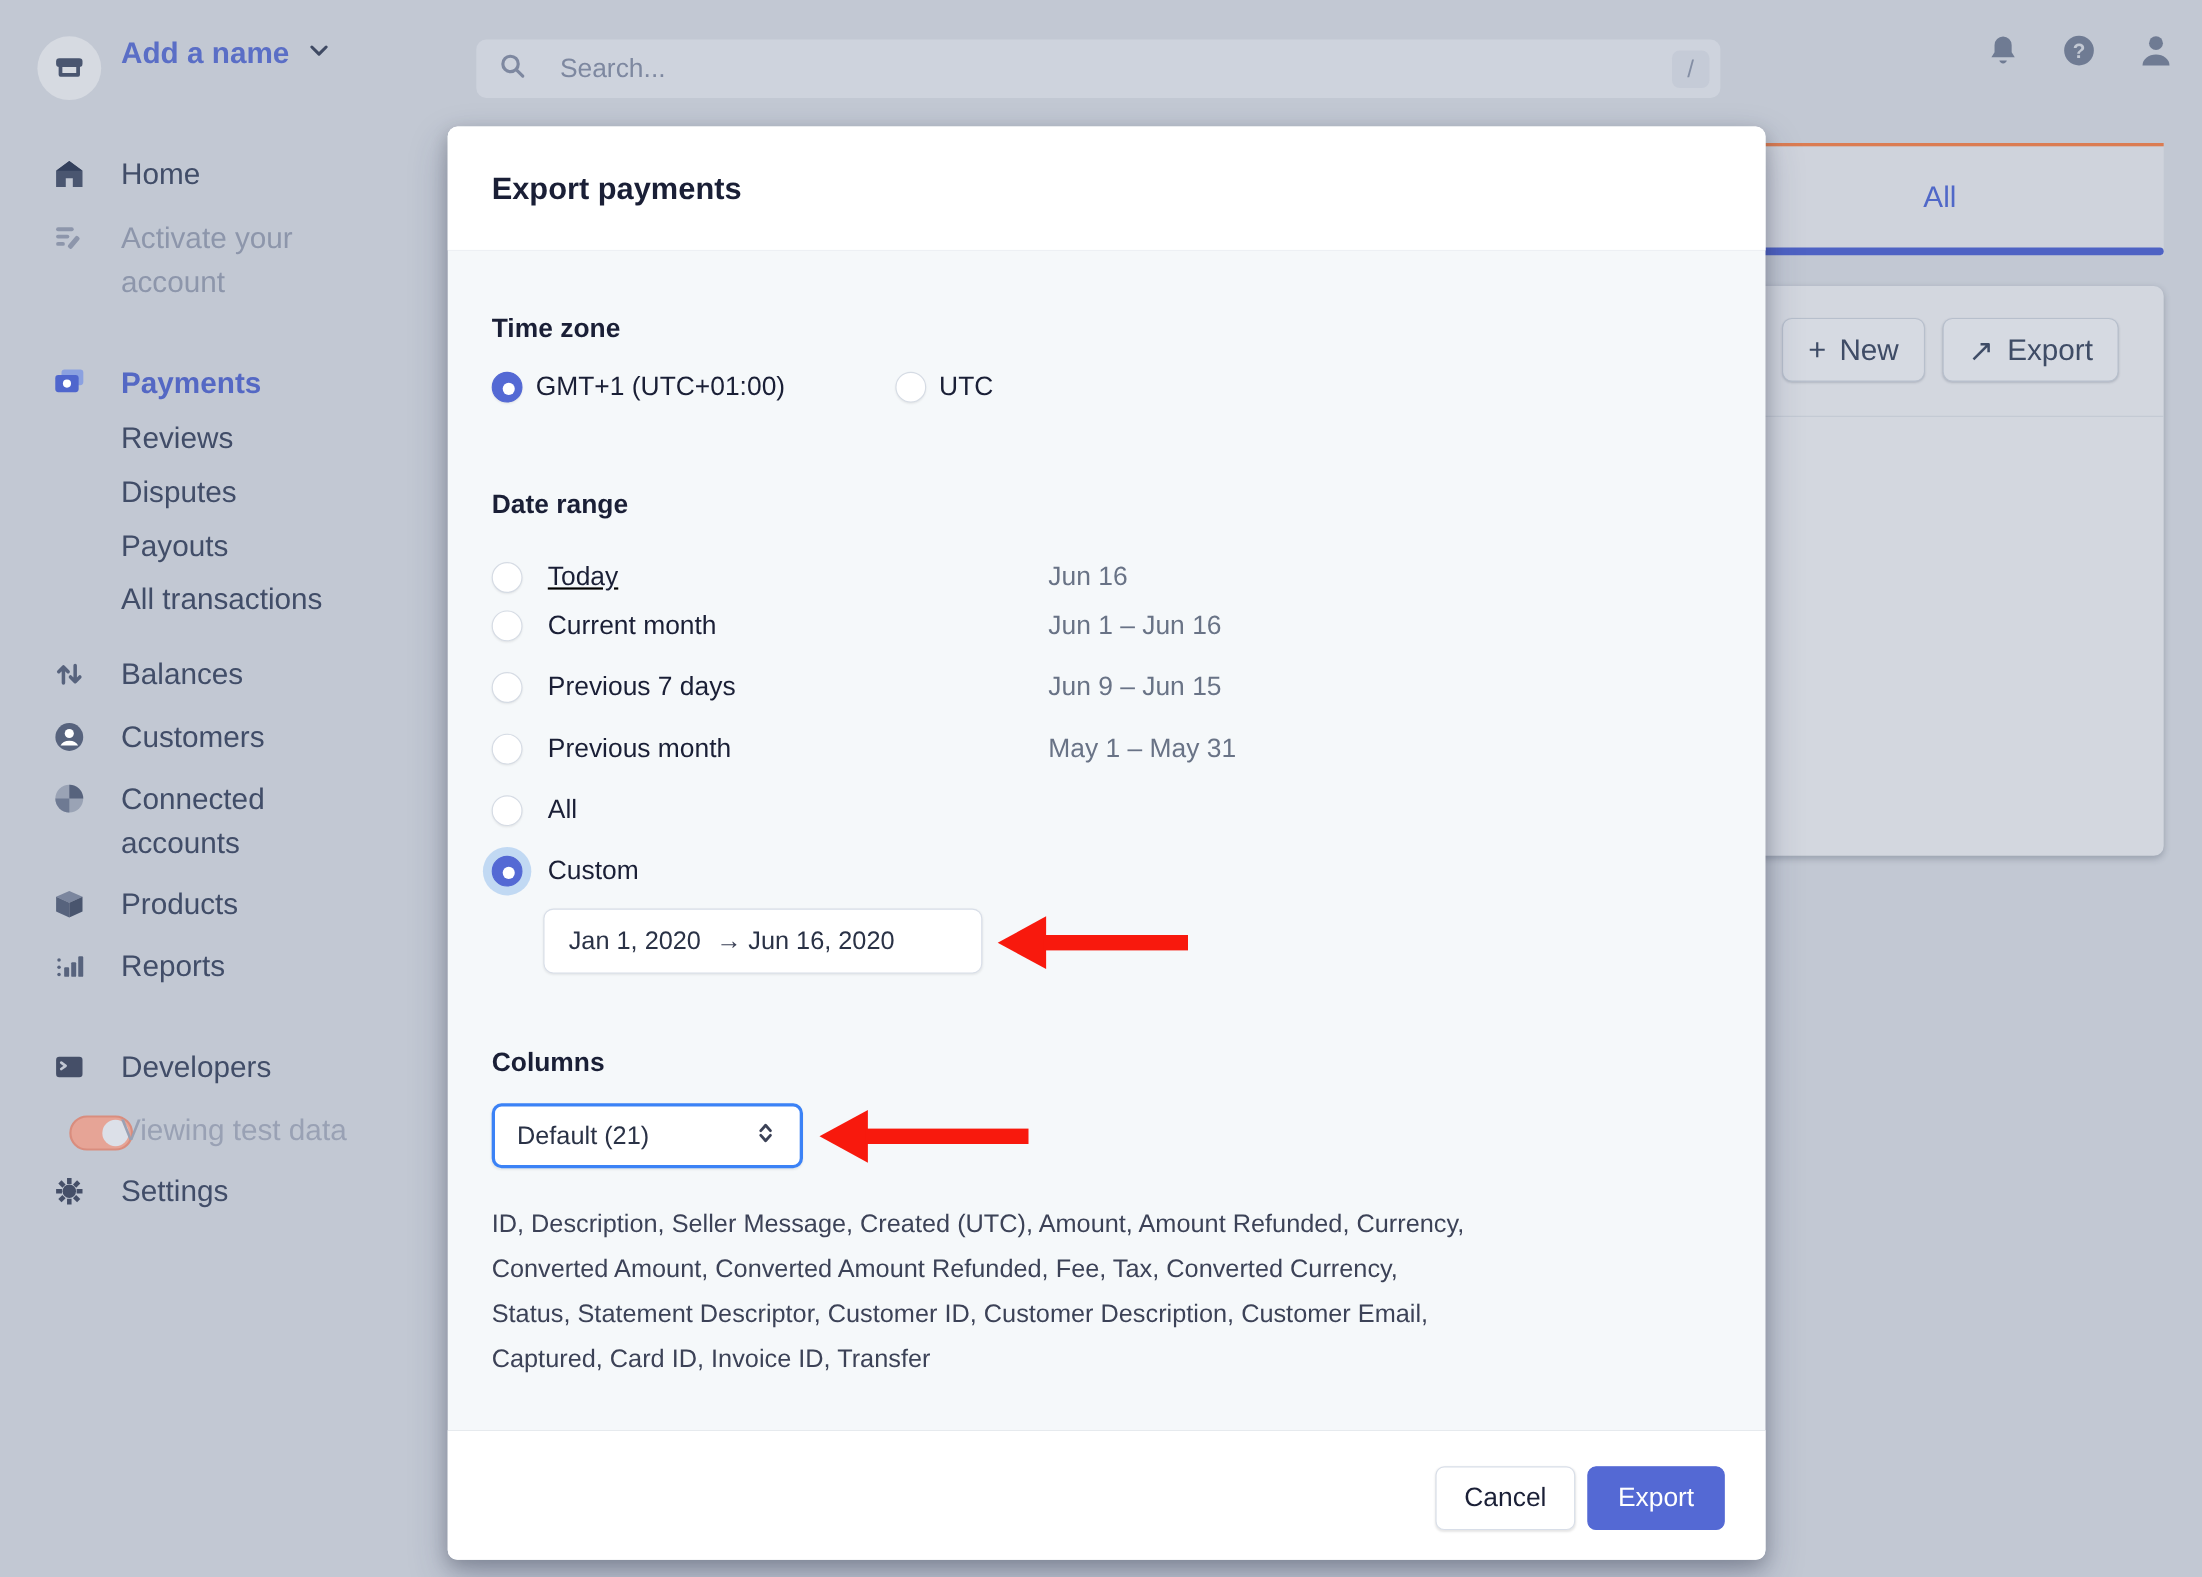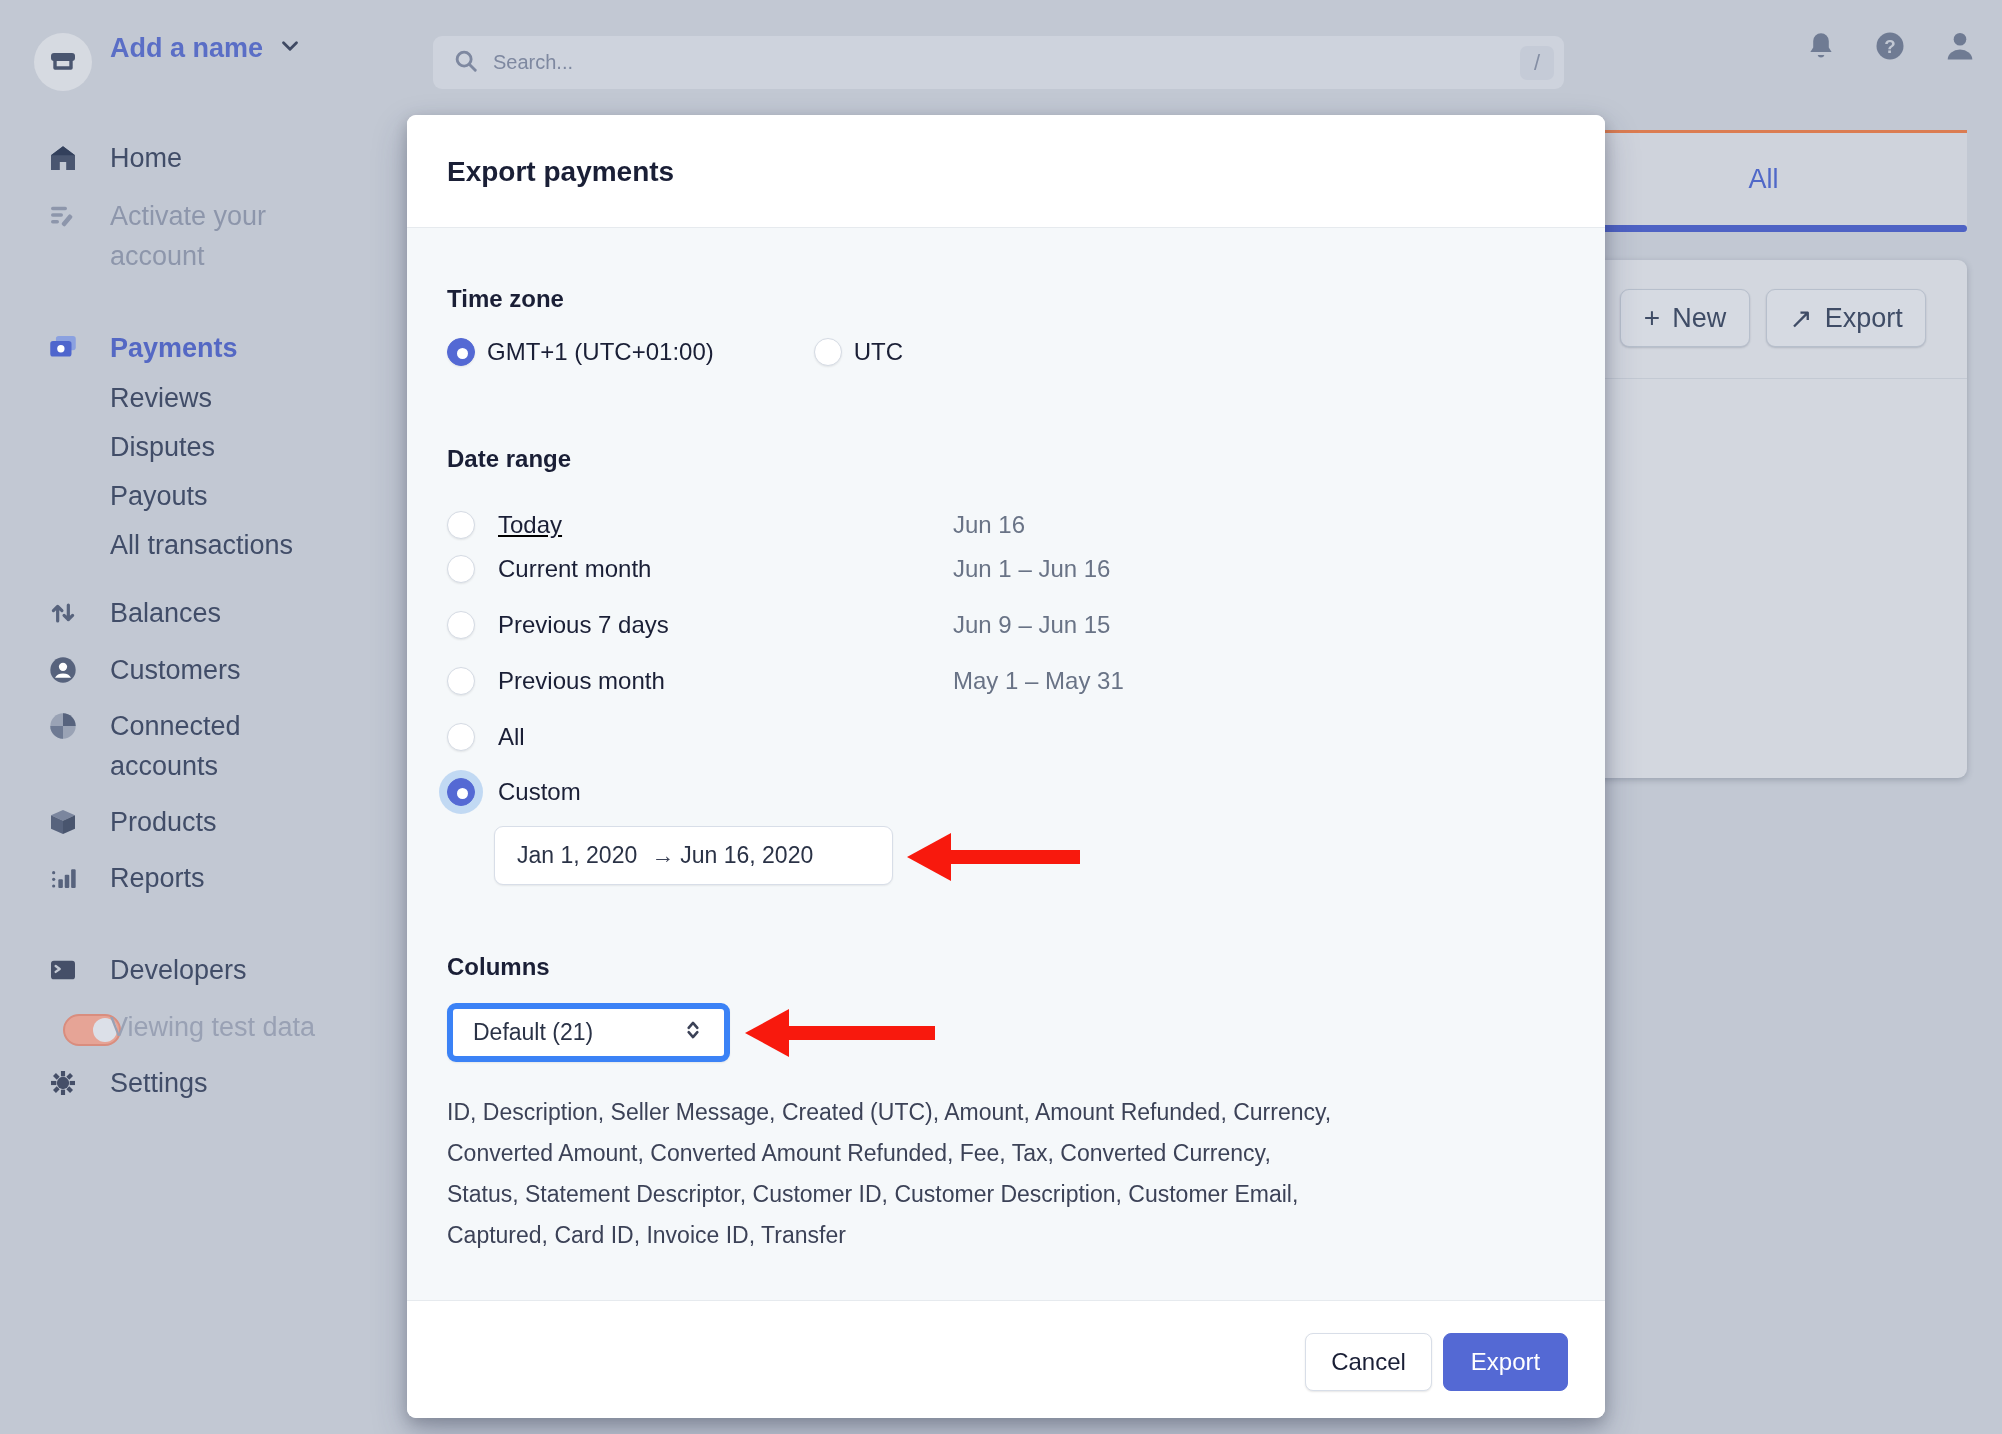--- a/index.html
+++ b/index.html
@@ -8,22 +8,22 @@
   .page { position:relative; width:2002px; height:1434px; background:#c2c8d3; overflow:hidden; }
 
   
   .topbar { position:absolute; left:0; top:0; width:2002px; height:96px;padding-left:16px; }
   .avatar { position:absolute; left:34px; top:33px; width:58px; height:58px; border-radius:50%;
             background:#d6dae1; display:flex; align-items:center; justify-content:center; }
   .account-btn { position:absolute; left:110px; top:0; height:96px; display:flex; align-items:center; gap:14px; cursor:pointer; }
   .account-name { font-size:27px; font-weight:700; color:#5a6ec6; }
   .search-wrap { position:absolute; left:433px; top:36px; width:1131px; height:53px; background:#ced3dd;
                  border-radius:9px; display:flex; align-items:center; padding:0 10px 0 18px; }
-  .search-wrap input { flex:1; border:none; outline:none; background:transparent; font-size:20px;
-                 color:#5b6579; font-family:"Liberation Sans", sans-serif; margin-left:12px; }
+  .search-wrap input { flex:1; border:none; outline:none; background:transparent; font-size:24px;
+                 color:#5b6579; font-family:"Liberation Sans", sans-serif; margin-left:28px; }
   .search-wrap input::placeholder { color:#7e88a0; opacity:1; }
   .slash-badge { width:34px; height:34px; border-radius:7px; background:#c5cbd7; color:#848ea4;
                  font-size:22px; display:flex; align-items:center; justify-content:center; }
   .top-icons { position:absolute; right:24px; top:0; height:96px; display:flex; align-items:center; gap:34px; }
 
   
   .sidebar { position:absolute; left:0; top:96px; width:316px; height:1338px; }
   .side-item { position:absolute; left:0; display:flex; align-items:flex-start; cursor:pointer; }
   .side-icon { position:absolute; left:46px; top:3px; width:34px; height:34px; display:flex; align-items:center; justify-content:center; }
   .side-label { position:absolute; left:110px; top:0; width:210px; font-size:27px; line-height:40px; color:#414d68; }
@@ -73,21 +73,21 @@
 
   .dr-row { position:absolute; left:40px; height:40px; width:1110px; display:flex; align-items:center; gap:23px; cursor:pointer; }
   .dr-hint { position:absolute; left:506px; font-size:24px; color:#697386; font-weight:400; }
 
   .date-input { position:absolute; left:87px; top:711px; width:399px; height:59px; background:#ffffff;
                 border:1px solid #d8dee8; border-radius:9px; box-shadow:0 1px 2px rgba(0,0,0,.07);
                 display:flex; align-items:center; padding:0 22px; font-size:23px; color:#2a3246; cursor:text; }
   .date-input .arrow-glyph { margin:0 6px 0 14px; color:#3c4257; }
 
   .select-box { position:absolute; left:40px; top:888px; width:283px; height:59px; background:#ffffff;
-                border:6px solid #3b82f6; border-radius:9px; box-shadow:0 1px 2px rgba(0,0,0,.07);
+                border:3px solid #3b82f6; border-radius:9px; box-shadow:0 1px 2px rgba(0,0,0,.07);
                 display:flex; align-items:center; justify-content:space-between; padding:0 18px 0 20px;
                 font-size:23px; color:#2a3246; font-weight:500; cursor:pointer; }
 
   .summary { position:absolute; left:40px; top:977px; width:1125px; font-size:23px; line-height:41px; color:#3c4257; }
 
   .red-arrow { position:absolute; height:48px; }
   .red-arrow .head { position:absolute; left:0; top:0; width:0; height:0;
                      border-top:24px solid transparent; border-bottom:24px solid transparent;
                      border-right:44px solid #f8190d; }
   .red-arrow .shaft { position:absolute; left:42px; top:17px; height:14px; background:#f8190d; right:0; }

